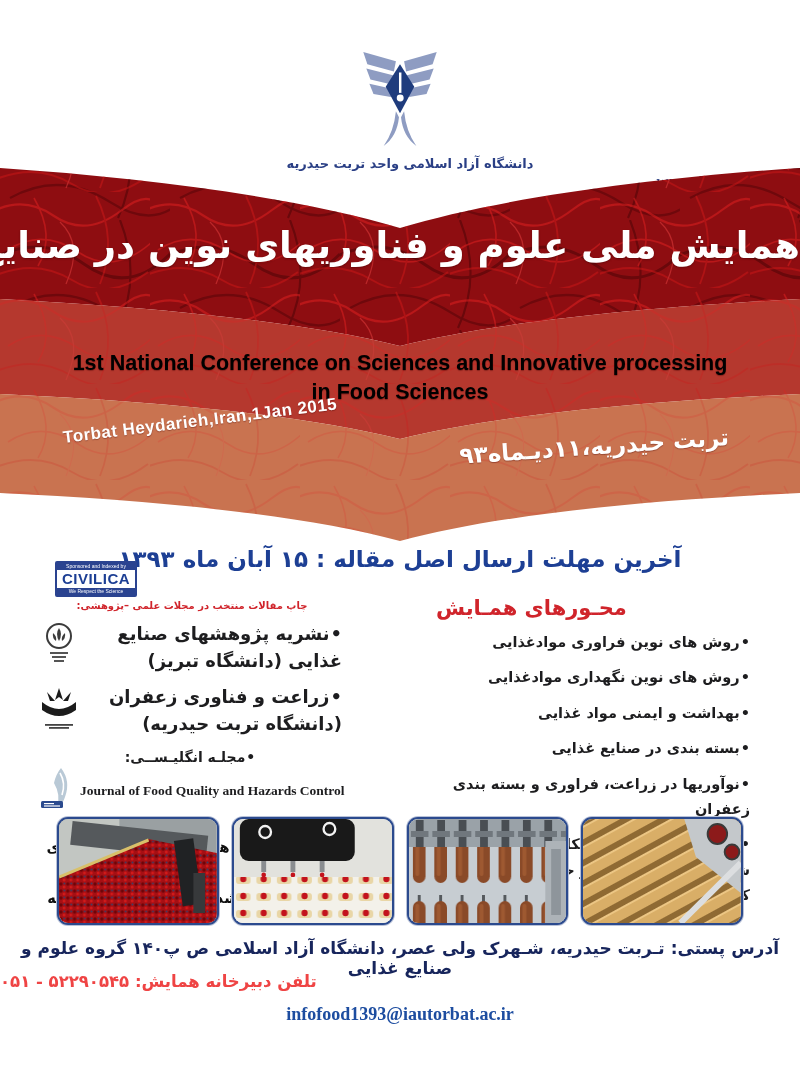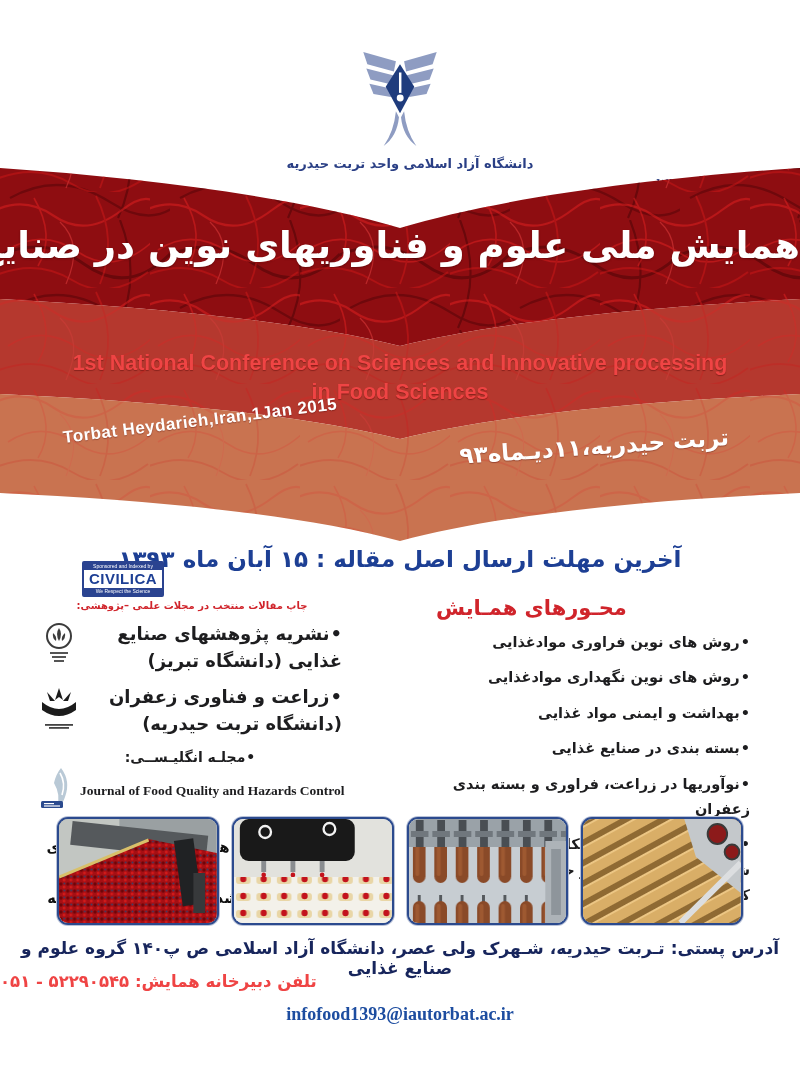--- a/index.html
+++ b/index.html
@@ -22,21 +22,21 @@
   .waves{position:absolute;top:0;left:0;width:800px;height:560px;z-index:1;}
   
   .title-fa{
     position:absolute;top:224px;left:0;width:800px;z-index:2;
     text-align:center;color:#ffffff;font-size:37px;font-weight:bold;
     direction:rtl;white-space:nowrap;
     text-shadow:0 1px 2px rgba(60,0,0,.45);
   }
   .title-en{
     position:absolute;top:349px;left:0;width:800px;z-index:2;
-    text-align:center;color:#ef4444;font-weight:bold;
+    text-align:center;color:#000000;font-weight:bold;
     font-family:"Liberation Sans",sans-serif;font-size:21.5px;line-height:29px;
     text-shadow:0 1px 1px rgba(70,0,0,.4);
   }
   .date-en{
     position:absolute;top:428px;left:62px;z-index:2;color:#ffffff;
     font-family:"Liberation Sans",sans-serif;font-weight:bold;font-size:17px;
     transform:rotate(-7deg);transform-origin:left top;
     text-shadow:0 1px 1px rgba(70,0,0,.35);letter-spacing:.5px;
   }
   .date-fa{
@@ -46,21 +46,21 @@
     text-shadow:0 1px 1px rgba(70,0,0,.35);
   }
   
   .deadline{
     position:absolute;top:546px;left:0;width:800px;z-index:3;
     text-align:center;color:#1d3f94;font-size:23px;font-weight:bold;direction:rtl;
   }
   .civilica{
     position:absolute;top:561px;left:55px;z-index:4;width:78px;
     border:2px solid #2a4390;background:#ffffff;text-align:center;
-    font-family:"Liberation Sans",sans-serif;border-radius:2px;margin-left:27px;
+    font-family:"Liberation Sans",sans-serif;border-radius:2px;
   }
   .civ-bar{background:#2a4390;color:#ffffff;font-size:5px;line-height:7px;white-space:nowrap;overflow:hidden;}
   .civ-name{color:#1d3f94;font-size:15px;font-weight:bold;line-height:18px;letter-spacing:.5px;}
   
   .topics{position:absolute;top:596px;right:50px;width:350px;z-index:3;direction:rtl;text-align:right;}
   .topics-header{color:#d0242b;font-size:21px;font-weight:bold;padding-left:36px;text-align:left;direction:rtl;}
   .topics-header-inner{display:inline-block;}
   .topic-item{color:#1d1d1f;font-size:14.5px;font-weight:bold;margin-top:10px;line-height:1.75;}
   .bullet{margin-left:1px;}
   .journals{position:absolute;top:600px;left:38px;width:308px;z-index:3;}

